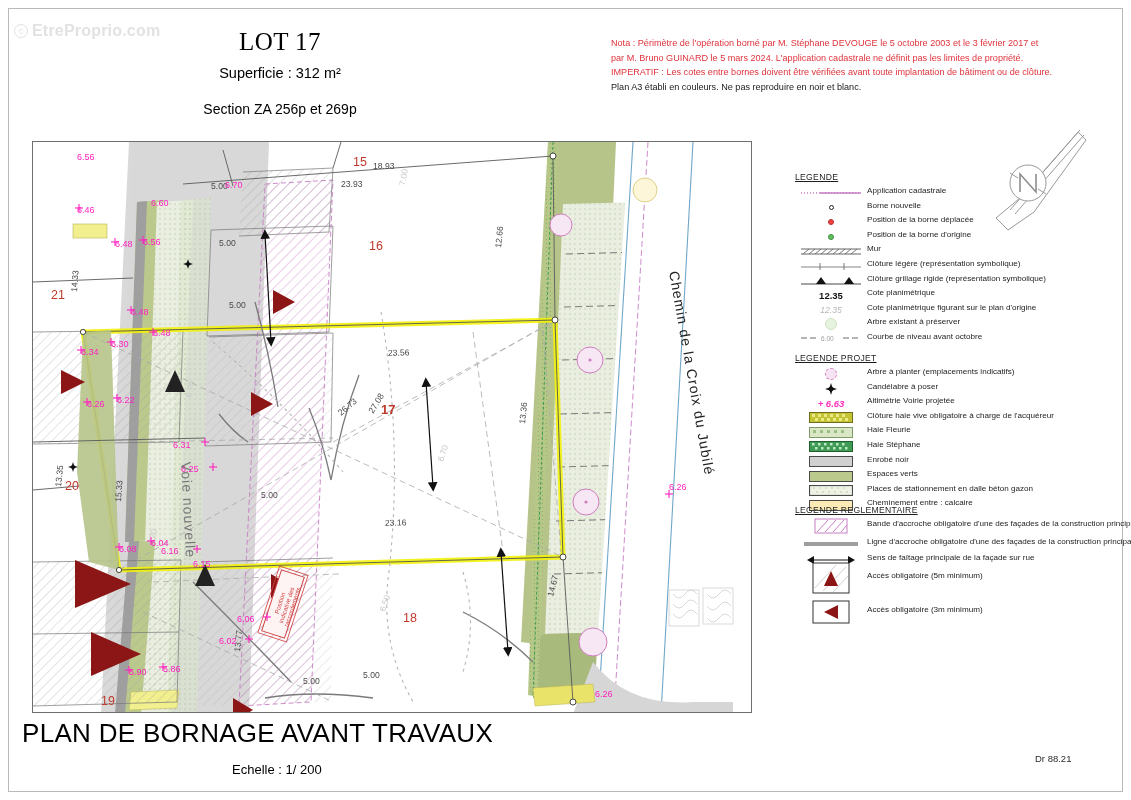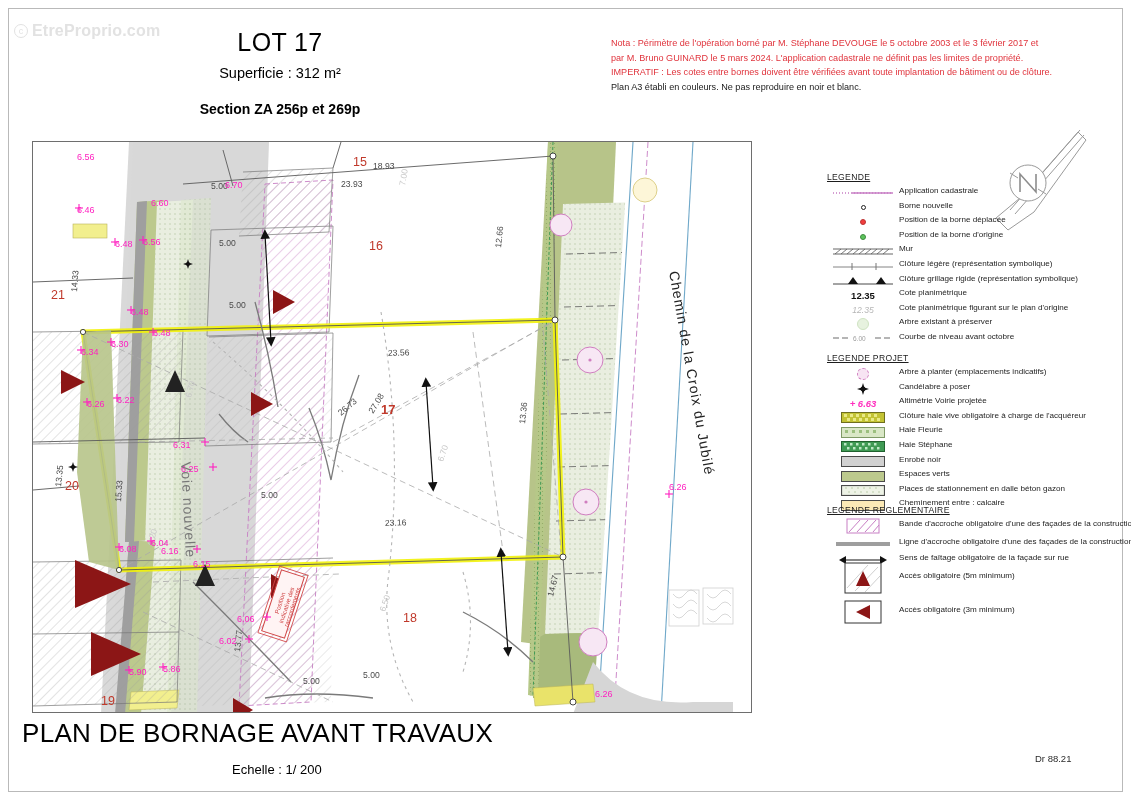--- a/index.html
+++ b/index.html
@@ -22,39 +22,39 @@
     font-size:16px; color:#e2e2e2; font-weight:700;
     letter-spacing:.2px; white-space:nowrap;
     display:flex; align-items:center; gap:4px;
   }
   .watermark .wm-c{
     display:inline-block; width:14px; height:14px; border:1.4px solid #e2e2e2;
     border-radius:50%; font-size:9px; line-height:12px; text-align:center; font-weight:400;
   }
   
   .hdr{ position:absolute; left:0; top:0; width:560px; text-align:center; }
-  .hdr .lot{ position:absolute; left:160px; top:28px; width:240px; font-size:25px; font-weight:400; letter-spacing:.4px;}
+  .hdr .lot{ position:absolute; left:160px; top:28px; width:240px; font-size:25px; font-weight:400; letter-spacing:.4px;font-family:Liberation Serif, serif;}
   .hdr .sup{ position:absolute; left:140px; top:65px; width:280px; font-size:14.5px;}
-  .hdr .sec{ position:absolute; left:130px; top:101px; width:300px; font-size:14px; font-weight:700;}
+  .hdr .sec{ position:absolute; left:130px; top:101px; width:300px; font-size:14px; font-weight:400;}
   
   .nota{ position:absolute; left:611px; top:36px; width:470px; font-size:9.1px; line-height:1.62;}
   .nota .red{ color:#e0333c; }
   .nota .blk{ color:#1a1a1a; }
   
   .plan{
     position:absolute; left:32px; top:141px; width:720px; height:572px;
     border:1.2px solid #6e6e6e; overflow:hidden; background:#ffffff;
   }
   .plan svg{ position:absolute; left:0; top:0; }
   
   .btitle{ position:absolute; left:22px; top:718px; font-size:26px; letter-spacing:.3px;}
   .bscale{ position:absolute; left:232px; top:762px; font-size:13px;}
   .dref{ position:absolute; left:1035px; top:753px; font-size:9.5px; color:#2b2b2b;}
   
-  .legbox{ position:absolute; font-size:8.1px; color:#1d1d1d;margin-left:32px; }
+  .legbox{ position:absolute; font-size:8.1px; color:#1d1d1d; }
   .leg-title{ font-size:8.6px; text-decoration:underline; letter-spacing:.3px; margin-bottom:4px;}
   .leg-row{ display:flex; align-items:flex-start; height:14.6px; }
   .leg-sym{ width:72px; flex:0 0 72px; display:flex; align-items:center; justify-content:center; height:14px;}
   .leg-txt{ white-space:nowrap; }
   .sw{ width:44px; height:11px; border:1px solid #555; display:block;}
   .dot-new{ width:5px;height:5px;border:1.1px solid #222;border-radius:50%;background:#fff;}
   .dot-exist{ width:5px;height:5px;border:1.1px solid #222;border-radius:50%;background:#222;}
   .dot-green{ width:6px;height:6px;border:1.1px solid #3f8a3f;border-radius:50%;background:#5cc45c;}
   .dot-red{ width:6px;height:6px;border:1.1px solid #b33;border-radius:50%;background:#f23d3d;}
   .cote-b{ font-size:9.5px; font-weight:700; color:#111; }
@@ -731,21 +731,21 @@
   </div>
 
   <div class="leg-row" style="height:18px;">
     <span class="leg-sym">
       <svg width="50" height="10">
           <line x1="6" y1="5" x2="44" y2="5" stroke="#111" stroke-width="1.1"></line>
       <polygon points="1,5 8,1 8,9" fill="#111"></polygon>
           <polygon points="49,5 42,1 42,9" fill="#111"></polygon>
         </svg>
     </span>
-    <span class="leg-txt">Sens de faîtage obligatoire de la façade sur rue</span>
+    <span class="leg-txt">Sens de faîtage principale de la façade sur rue</span>
   </div>
 
   <div class="leg-row" style="height:34px;">
     <span class="leg-sym">
       <svg width="38" height="32">
           <rect x="1" y="1" width="36" height="30" fill="#fff" stroke="#333" stroke-width="1"></rect>
       <g stroke="#b9b9b9" stroke-width=".7">
             <line x1="3" y1="26" x2="24" y2="3"></line>
             <line x1="11" y1="29" x2="34" y2="5"></line>
             <line x1="21" y1="30" x2="36" y2="14"></line>

